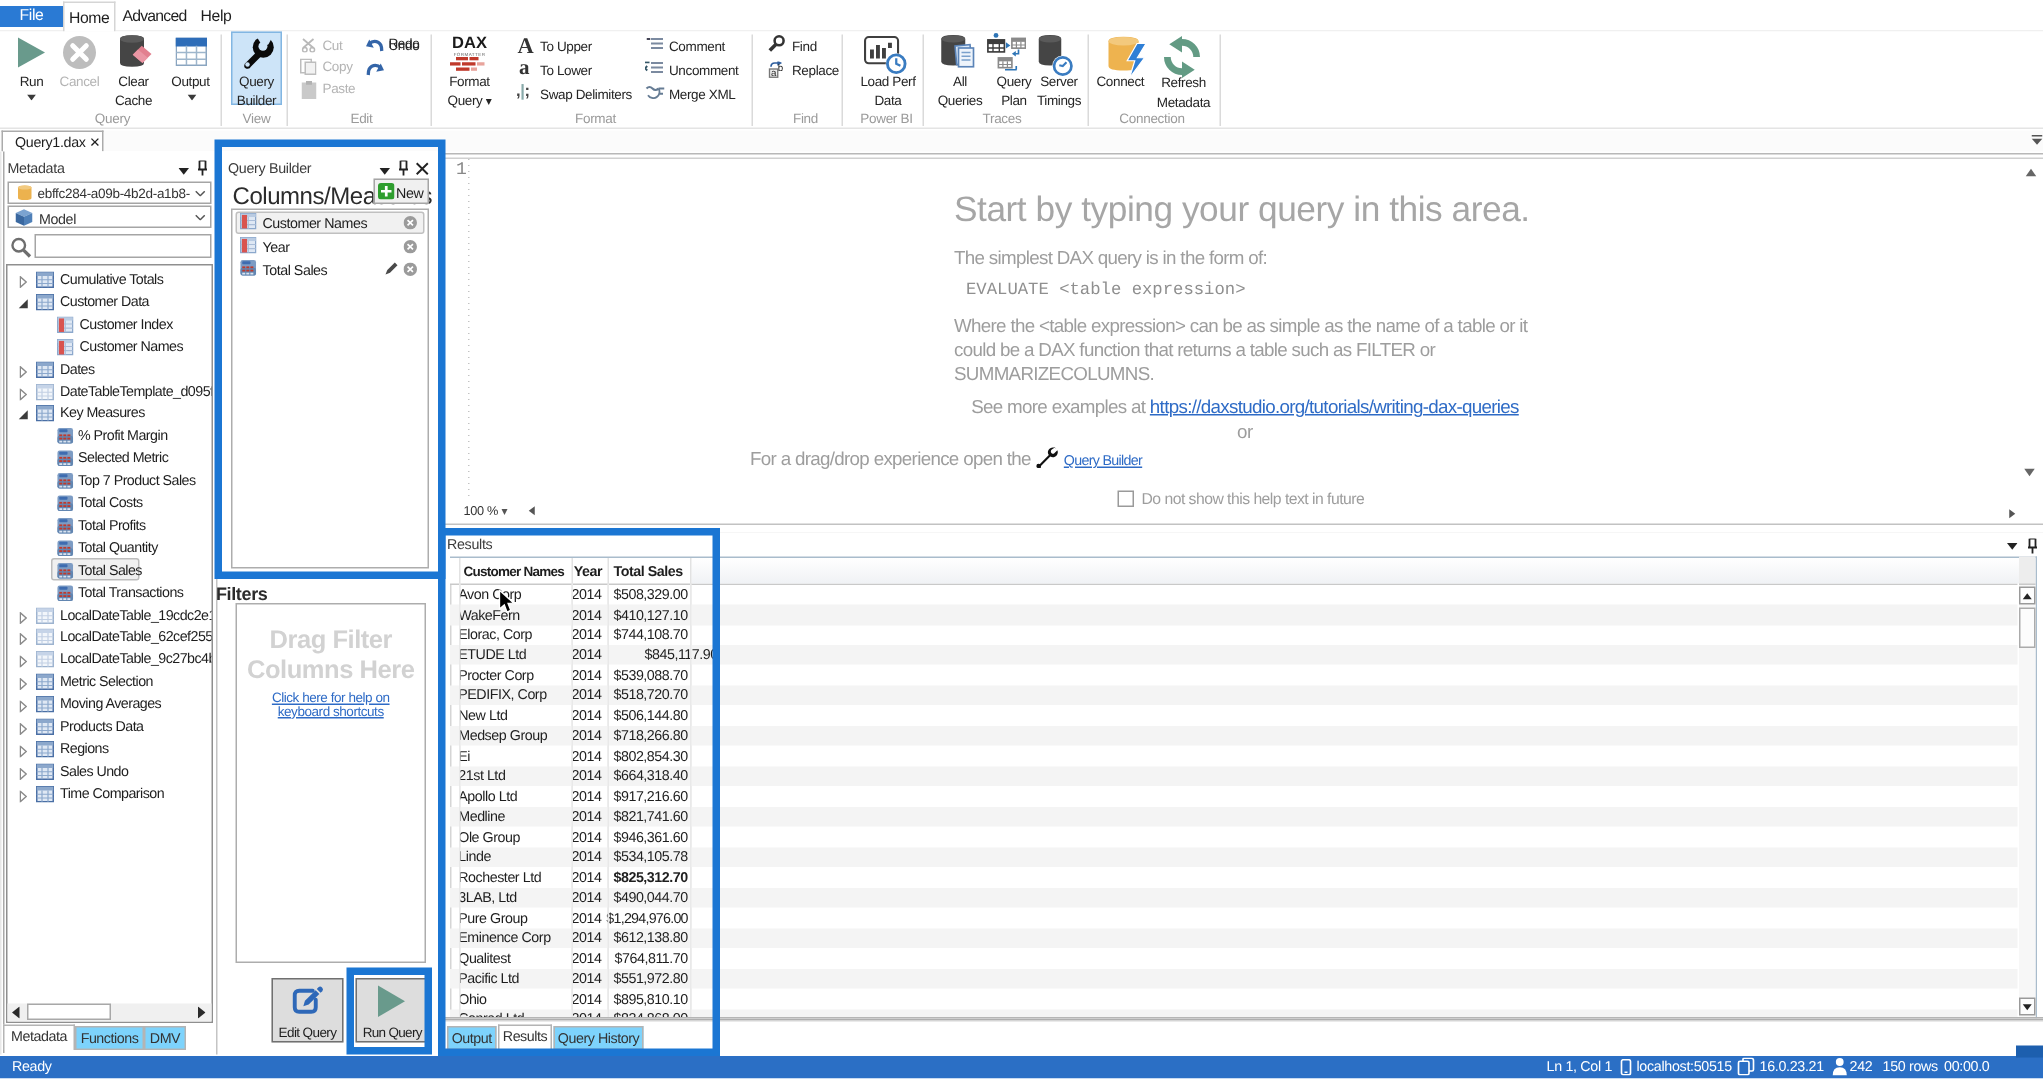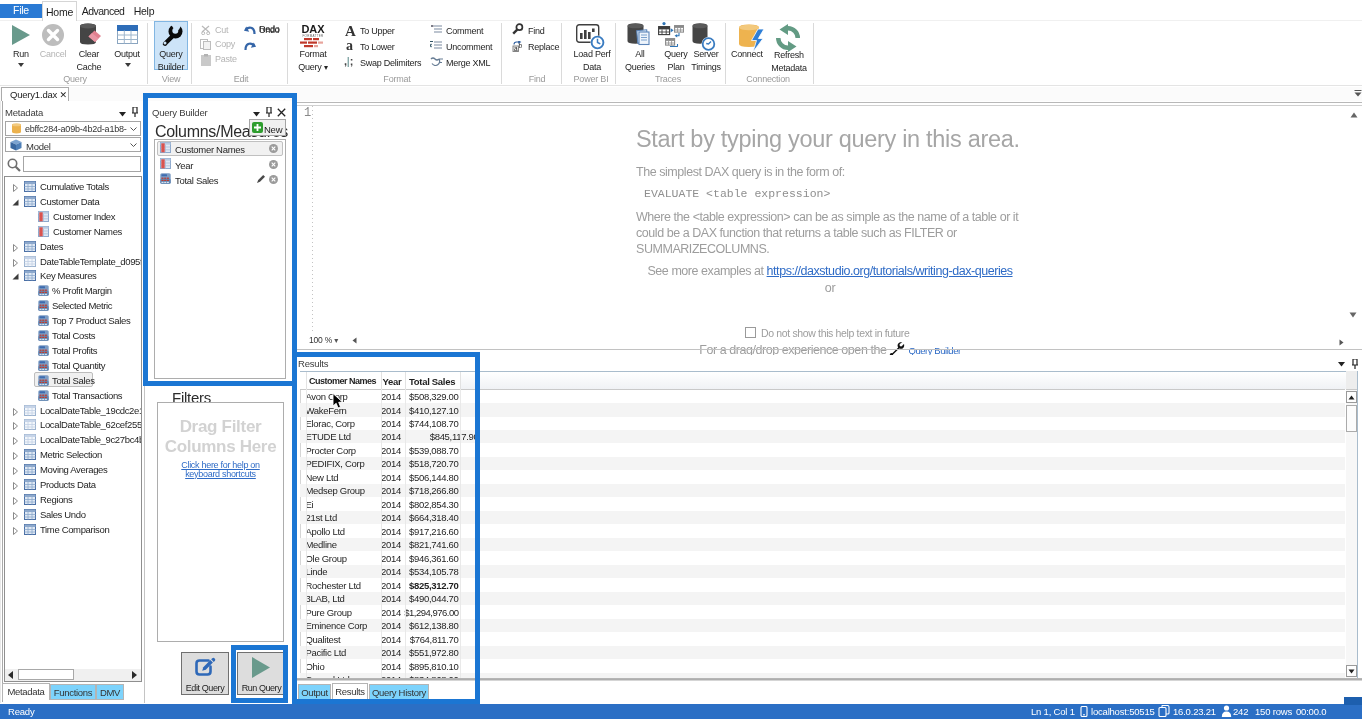--- a/index.html
+++ b/index.html
@@ -653,21 +653,21 @@
   </svg>
 <div class="a" style="left:175px;top:175px;font-size:9.5px;letter-spacing:-0.3px;">Total Sales</div>
 <svg class="a" style="left:256px;top:174px;" width="10" height="10" viewBox="0 0 10 10">
     <path d="M1 9 L2.2 6 L7.2 1 L9 2.8 L4 7.8 L1 9 Z" fill="#4a4a4a"></path>
   </svg>
 <svg class="a" style="left:269px;top:174.5px;" width="9" height="9" viewBox="0 0 9 9">
     <circle cx="4.5" cy="4.5" r="4.5" fill="#9b9b9b"></circle>
     <path d="M2.7 2.7 L6.3 6.3 M6.3 2.7 L2.7 6.3" stroke="#fff" stroke-width="1.1"></path>
   </svg>
 
-<div class="a" style="left:172px;top:389px;font-size:15px;color:#2c2c2c;">Filters</div>
+<div class="a" style="left:144px;top:389px;font-size:12px;color:#2c2c2c;font-weight:bold;">Filters</div>
 <div class="a" style="left:157px;top:402px;width:127px;height:240px;border:1px solid #adadad;background:#fff;"></div>
 <div class="a" style="left:157px;top:417px;width:127px;text-align:center;font-size:17px;font-weight:bold;color:#d2d2d2;line-height:19.5px;letter-spacing:-0.3px;">Drag Filter Columns Here</div>
 <div class="a" style="left:157px;top:461px;width:127px;text-align:center;font-size:9px;line-height:8.6px;letter-spacing:-0.3px;"><a href="#">Click here for help on<br>keyboard shortcuts</a></div>
 
 <div class="a" style="left:181px;top:652px;width:48px;height:43px;background:#ddd;border:1px solid #707070;"></div>
 <svg class="a" style="left:194px;top:656px;" width="23" height="24" viewBox="0 0 23 24">
 <path d="M14.5 4.5 L5.5 4.5 Q2.5 4.5 2.5 7.5 L2.5 15.5 Q2.5 18.5 5.5 18.5 L13.5 18.5 Q16.5 18.5 16.5 15.5 L16.5 10.5" fill="none" stroke="#2e68b8" stroke-width="2.6" stroke-linecap="round"></path>
 <path d="M8.2 14.8 L9.3 11.2 L16.4 4.1 L18.9 6.6 L11.8 13.7 L8.2 14.8 Z" fill="#2e68b8"></path>
 <path d="M17.2 3.3 L18.3 2.2 Q19.5 1.2 20.7 2.4 Q21.9 3.6 20.9 4.8 L19.7 5.9 Z" fill="#2e68b8"></path>
 </svg>
@@ -681,21 +681,21 @@
 <div class="a" style="left:296px;top:102px;width:1066px;height:244px;background:#fff;border-top:1px solid #b8b8b8;"></div>
 <div class="a" style="left:296px;top:104.5px;width:1066px;height:1px;background:#d0d0d0;"></div>
 <div class="a" style="left:304px;top:106px;font-family:'Liberation Mono',monospace;font-size:12px;color:#888;">1</div>
 <div class="a" style="left:312px;top:106px;width:1px;height:225px;background:repeating-linear-gradient(to bottom,#c3c3c3 0 1px,transparent 1px 4px);"></div>
 <div class="a" style="left:636px;top:126px;width:400px;font-size:23.5px;letter-spacing:-0.3px;color:#a6a6a6;white-space:nowrap;">Start by typing your query in this area.</div>
 <div class="a" style="left:636px;top:165px;font-size:12.5px;letter-spacing:-0.45px;color:#9d9d9d;">The simplest DAX query is in the form of:</div>
 <div class="a" style="left:644px;top:187px;font-family:'Liberation Mono',monospace;font-size:11.5px;color:#8f8f8f;letter-spacing:0;">EVALUATE &lt;table expression&gt;</div>
 <div class="a" style="left:636px;top:210px;width:420px;font-size:12.5px;letter-spacing:-0.45px;color:#9d9d9d;line-height:15.8px;">Where the &lt;table expression&gt; can be as simple as the name of a table or it<br>could be a DAX function that returns a table such as FILTER or<br>SUMMARIZECOLUMNS.</div>
 <div class="a" style="left:500px;top:264px;width:660px;text-align:center;font-size:12.5px;letter-spacing:-0.45px;color:#9d9d9d;">See more examples at <a href="#" style="color:#2e6bc6;">https://daxstudio.org/tutorials/writing-dax-queries</a></div>
 <div class="a" style="left:500px;top:281px;width:660px;text-align:center;font-size:12.5px;color:#9d9d9d;">or</div>
-<div class="a" style="left:500px;top:298px;width:660px;text-align:center;font-size:12.5px;letter-spacing:-0.45px;color:#9d9d9d;margin-top:44px;">For a drag/drop experience open the <svg width="16" height="14" viewBox="0 0 16 14" style="vertical-align:-2px;">
+<div class="a" style="left:500px;top:298px;width:660px;font-size:12.5px;letter-spacing:-0.45px;color:#9d9d9d;">For a drag/drop experience open the <svg width="16" height="14" viewBox="0 0 16 14" style="vertical-align:-2px;">
       <path d="M14.5 1.5 C12.8 -0.3 10 0.2 9 2 C8.3 3.2 8.5 4.4 9.2 5.4 L2.8 11.8 C1.9 11.6 1.4 12 1.4 12 L3.6 14.2 C3.6 14.2 4 13.7 3.8 12.8 L10.2 6.4 C11.5 7.2 13.3 7 14.4 5.7 C15.3 4.6 15.4 3 14.9 2.1 L12.7 4.3 C12.1 4.6 11.1 4.4 10.7 3.6 C10.4 3 10.6 2.2 11 1.8 L13.2 0.4 Z" fill="#111"></path>
       <circle cx="2.4" cy="12.6" r="1.5" fill="#111"></circle>
     </svg> <a href="#" style="font-size:9.5px;">Query Builder</a></div>
 <div class="a" style="left:745px;top:327px;width:11px;height:11px;border:1px solid #9a9a9a;background:#fff;"></div>
 <div class="a" style="left:761px;top:326.5px;font-size:10.5px;letter-spacing:-0.35px;color:#9d9d9d;">Do not show this help text in future</div>
 
 <div class="a" style="left:309px;top:335px;font-size:8.5px;letter-spacing:-0.2px;color:#333;">100 % <span style="font-size:8px;color:#555;">▾</span></div>
 <svg class="a" style="left:352px;top:337px;" width="5" height="7" viewBox="0 0 5 7">
     <polygon points="4.5,0.5 4.5,6.5 0.5,3.5" fill="#555"></polygon>
   </svg>

